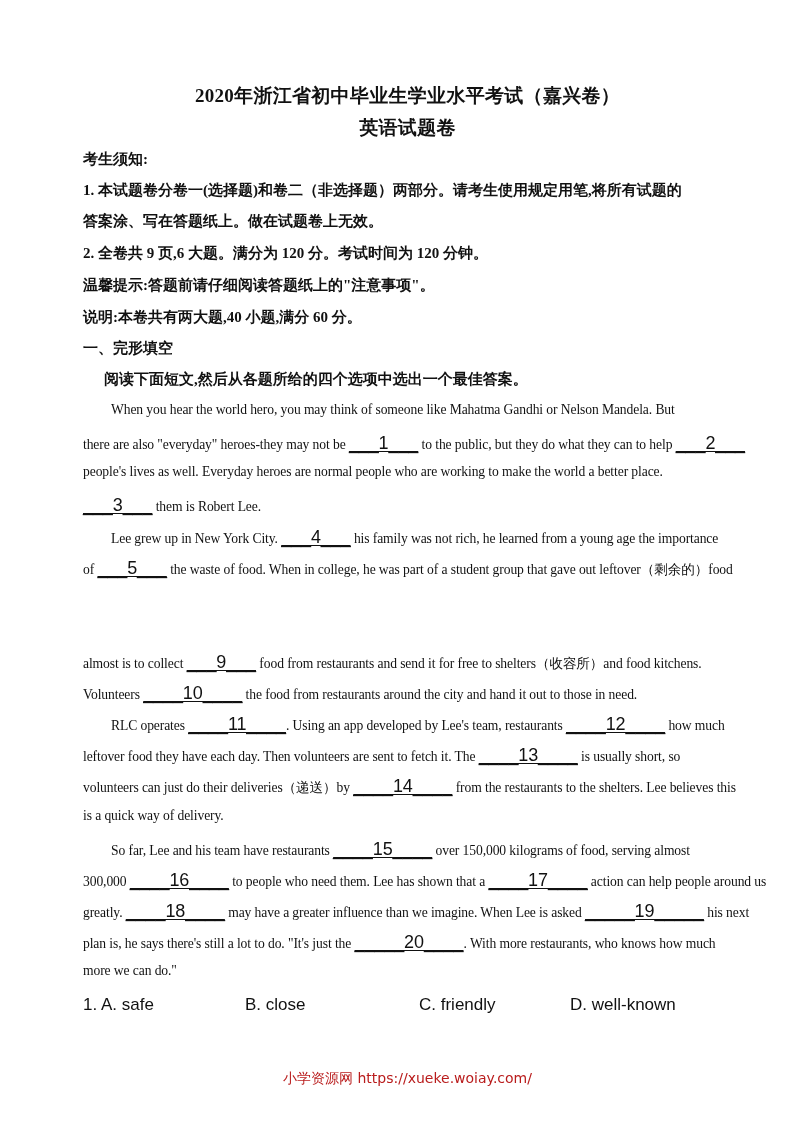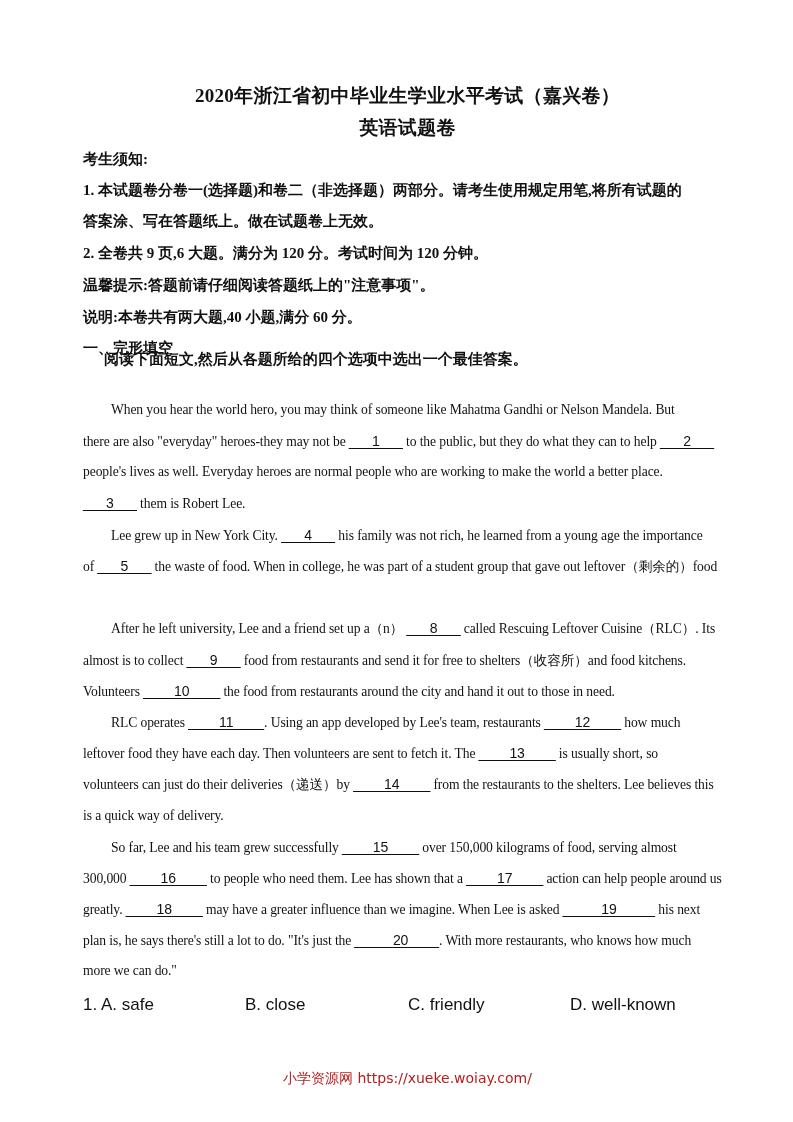--- a/index.html
+++ b/index.html
@@ -17,21 +17,21 @@
     .title2 { top: 115px; }
     .line {
       position: absolute; left: 72px; white-space: nowrap;
       font-size: 14.5px;
     }
     .bold { font-weight: bold; font-size: 15px; }
     .p { font-size: 13.6px; letter-spacing: -0.1px; }
     .indent { left: 100px; }
     .blank {
       display: inline-block; text-decoration: underline; text-underline-offset: 2px;
-      font-family: "Liberation Sans", "DejaVu Sans", sans-serif; font-size: 14px;
+      font-family: "Liberation Sans", "DejaVu Sans", sans-serif; font-size: 18px;
       white-space: pre;
     }
     .opt {
       position: absolute; top: 995px; font-size: 17px;
       font-family: "Liberation Sans", "DejaVu Sans", sans-serif;
     }
     .footer {
       position: absolute; top: 1070px; left: 0; width: 793px; text-align: center;
       font-family: "DejaVu Sans", sans-serif; font-size: 14px; color: #b91c1c;
     }
@@ -44,72 +44,69 @@
   <div class="title title1">2020年浙江省初中毕业生学业水平考试（嘉兴卷）</div>
   <div class="title title2">英语试题卷</div>
 
   <div class="line bold" style="top:150px;">考生须知:</div>
   <div class="line bold" style="top:181px;">1. 本试题卷分卷一(选择题)和卷二（非选择题）两部分。请考生使用规定用笔,将所有试题的</div>
   <div class="line bold" style="top:212px;">答案涂、写在答题纸上。做在试题卷上无效。</div>
   <div class="line bold" style="top:244px;">2. 全卷共 9 页,6 大题。满分为  120 分。考试时间为  120 分钟。</div>
   <div class="line bold" style="top:276px;">温馨提示:答题前请仔细阅读答题纸上的"注意事项"。</div>
   <div class="line bold" style="top:308px;">说明:本卷共有两大题,40 小题,满分 60 分。</div>
   <div class="line bold" style="top:339px;">一、完形填空</div>
-  <div class="line bold" style="top:350px;padding-left:21px;">阅读下面短文,然后从各题所给的四个选项中选出一个最佳答案。</div>
+  <div class="line bold" style="top:370px;padding-left:21px;">阅读下面短文,然后从各题所给的四个选项中选出一个最佳答案。</div>
 
   <div class="line p indent" style="top:402px;">When you hear the world hero, you may think of someone like Mahatma Gandhi or Nelson Mandela. But</div>
   <div class="line p" style="top:433px;">
     <span>there are also "everyday" heroes-they may not be </span><span class="blank">___1___</span><span> to the public, but they do what they can to help </span><span class="blank">___2___</span>
   </div>
   <div class="line p" style="top:464px;">people's lives as well. Everyday heroes are normal people who are working to make the world a better place.</div>
   <div class="line p" style="top:495px;">
     <span class="blank">___3___</span><span> them is Robert Lee.</span>
   </div>
 
   <div class="line p indent" style="top:527px;">
     <span>Lee grew up in New York City. </span><span class="blank">___4___</span><span> his family was not rich, he learned from a young age the importance</span>
   </div>
   <div class="line p" style="top:558px;">
     <span>of </span><span class="blank">___5___</span><span> the waste of food. When in college, he was part of a student group that gave out leftover（剩余的）food</span>
   </div>
 
-  <div class="line p indent" style="top:620px;">
-    <span>After he left university, Lee and a friend set up a（n） </span><span class="blank">___8___</span><span> called Rescuing Leftover Cuisine（RLC）. Its</span>
-  </div>
   <div class="line p" style="top:652px;">
     <span>almost is to collect </span><span class="blank">___9___</span><span> food from restaurants and send it for free to shelters（收容所）and food kitchens.</span>
   </div>
   <div class="line p" style="top:683px;">
     <span>Volunteers </span><span class="blank">____10____</span><span> the food from restaurants around the city and hand it out to those in need.</span>
   </div>
 
   <div class="line p indent" style="top:714px;">
     <span>RLC operates </span><span class="blank">____11____</span><span>. Using an app developed by Lee's team, restaurants </span><span class="blank">____12____</span><span> how much</span>
   </div>
   <div class="line p" style="top:745px;">
     <span>leftover food they have each day. Then volunteers are sent to fetch it. The </span><span class="blank">____13____</span><span> is usually short, so</span>
   </div>
   <div class="line p" style="top:776px;">
     <span>volunteers can just do their deliveries（递送）by </span><span class="blank">____14____</span><span> from the restaurants to the shelters. Lee believes this</span>
   </div>
   <div class="line p" style="top:808px;text-align:right;">is a quick way of delivery.</div>
 
   <div class="line p indent" style="top:839px;">
-    <span>So far, Lee and his team grew successfully </span><span class="blank">____15____</span><span> over 150,000 kilograms of food, serving almost</span>
+    <span>So far, Lee and his team have restaurants </span><span class="blank">____15____</span><span> over 150,000 kilograms of food, serving almost</span>
   </div>
   <div class="line p" style="top:870px;">
     <span>300,000 </span><span class="blank">____16____</span><span> to people who need them. Lee has shown that a </span><span class="blank">____17____</span><span> action can help people around us</span>
   </div>
   <div class="line p" style="top:901px;">
     <span>greatly. </span><span class="blank">____18____</span><span> may have a greater influence than we imagine. When Lee is asked </span><span class="blank">_____19_____</span><span> his next</span>
   </div>
   <div class="line p" style="top:932px;">
     <span>plan is, he says there's still a lot to do. "It's just the </span><span class="blank">_____20____</span><span>. With more restaurants, who knows how much</span>
   </div>
   <div class="line p" style="top:963px;">more we can do."</div>
 
   <div class="opt" style="left:72px;">1. A. safe</div>
   <div class="opt" style="left:234px;">B. close</div>
-  <div class="opt" style="left:397px;text-align:center;">C. friendly</div>
+  <div class="opt" style="left:408px;text-align:center;">C. friendly</div>
   <div class="opt" style="left:559px;">D. well-known</div>
 
   <div class="footer">小学资源网 https://xueke.woiay.com/</div>
 </div>
 
 </body></html>

